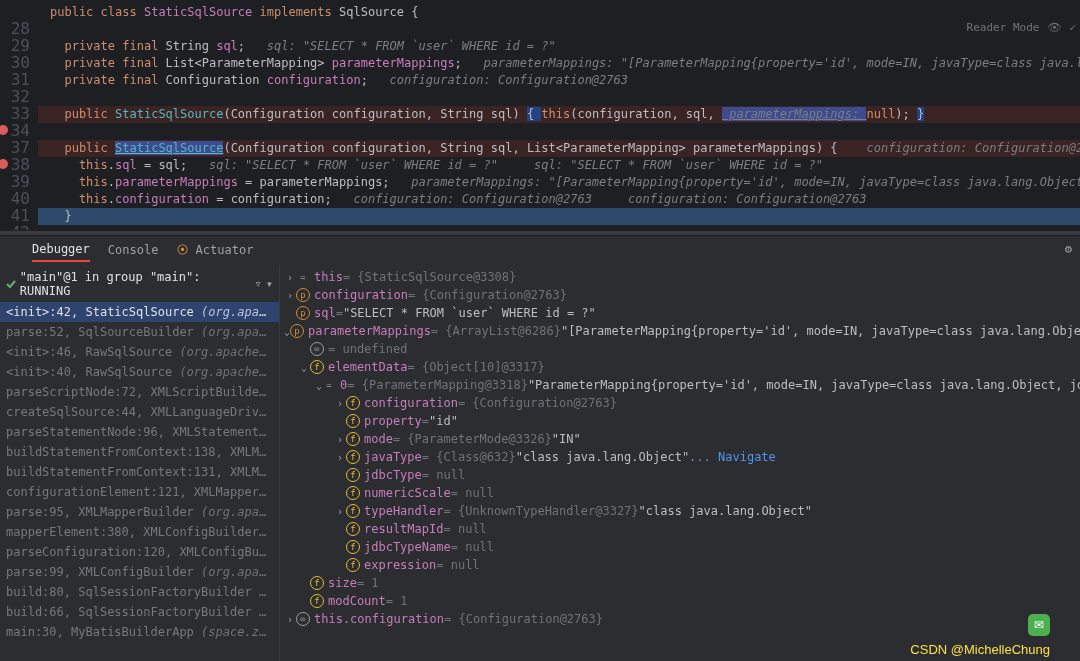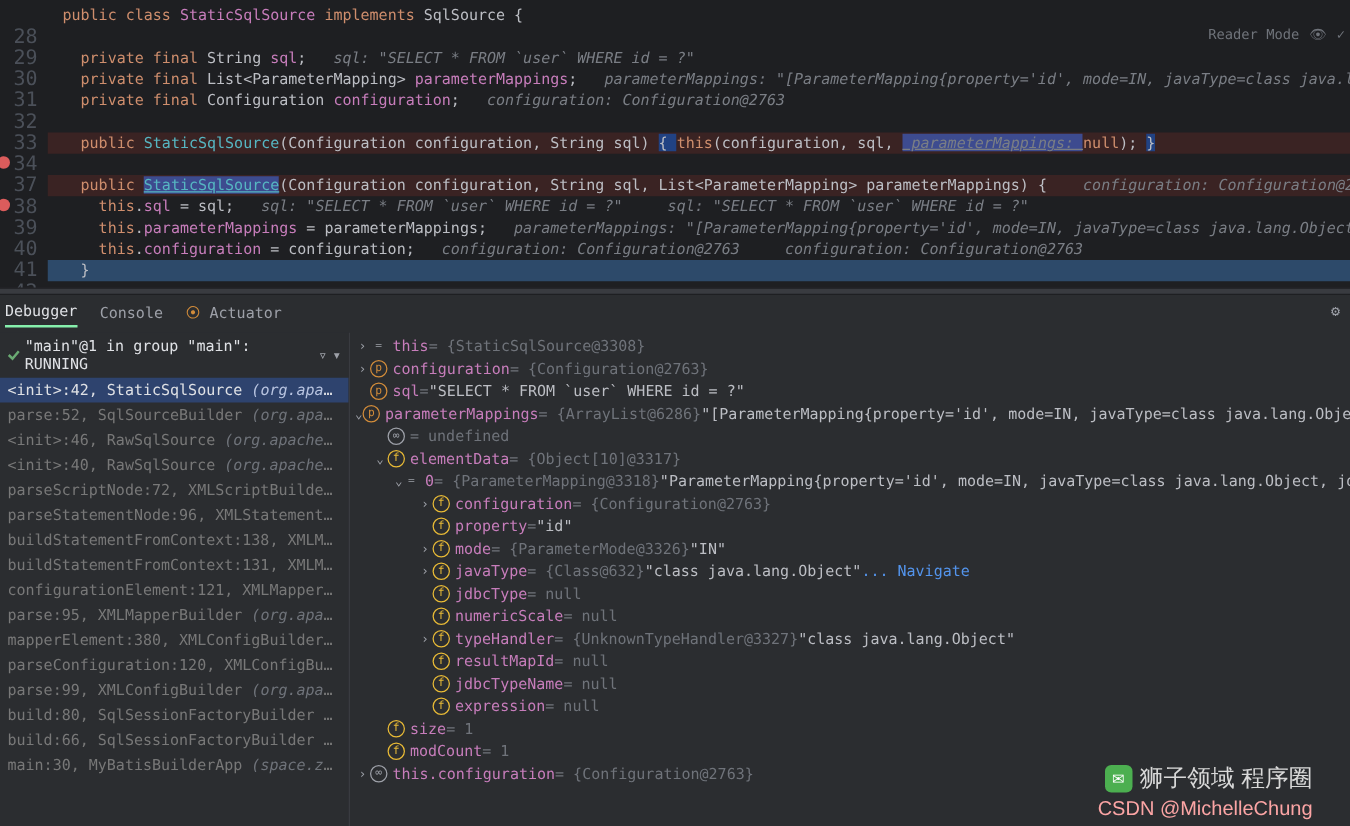--- a/index.html
+++ b/index.html
@@ -24,21 +24,21 @@
   .cmt { color: #7a7e85; font-style: italic; }
   .hl { background: #3d4b8f; text-decoration: underline; }
   .hl2 { background: #214283; }
   .fld { color: #c77dbb; }
   .readerbar { position: absolute; top: 0; right: 4px; color: #6f737a; font-size: 11px; display: flex; align-items: center; gap: 8px; margin-top: 21px; }
   .eyeicon { color: #6f737a; }
   .divider { height: 6px; background: #393b40; border-top: 1px solid #1e1f22; border-bottom: 1px solid #1e1f22; }
   .debugpanel { flex: 1; display: flex; flex-direction: column; background: #2b2d30; overflow: hidden; position: relative; }
   .debugtabs { display: flex; gap: 18px; padding: 6px 4px 4px 4px; font-size: 12px; color: #9da0a8; align-items: center; }
   .debugtabs .tab { cursor: pointer; padding-bottom: 4px; }
-  .debugtabs .tab.active { color: #dfe1e5; border-bottom: 2px solid #86efac; }
+  .debugtabs .tab.active { color: #dfe1e5; border-bottom: 2px solid #ef4444; margin-left: 28px; }
   .debugtabs .icon { color: #d28c3a; }
   .gear { position: absolute; top: 6px; right: 8px; color: #9da0a8; }
   .debugbody { flex: 1; display: flex; overflow: hidden; }
   .frames { width: 280px; display: flex; flex-direction: column; border-right: 1px solid #393b40; overflow: hidden; }
   .threadline { display: flex; align-items: center; padding: 4px 6px; background: #2b2d30; color: #dfe1e5; font-size: 12px; }
   .threadline .filtericon, .threadline .chev { color: #9da0a8; margin-left: auto; }
   .threadline .chev { margin-left: 4px; }
   .framelist { flex: 1; overflow: hidden; font-size: 12px; }
   .frame { padding: 3px 6px; color: #787878; white-space: nowrap; overflow: hidden; text-overflow: ellipsis; cursor: pointer; }
   .frame.sel { background: #2e436e; color: #dfe1e5; }
@@ -55,21 +55,21 @@
   .vi.eq { color: #9da0a8; }
   .vname { color: #c77dbb; }
   .vtype { color: #6f737a; }
   .vval { color: #bcbec4; }
   .vlink { color: #5394ec; }
   .ind1 { padding-left: 18px; }
   .ind2 { padding-left: 36px; }
   .ind3 { padding-left: 54px; }
   .watermark { position: absolute; bottom: 25px; right: 30px; color: #d8d8d8; font-family: sans-serif; font-size: 19px; display: flex; align-items: center; gap: 6px; pointer-events: none; }
   .watermark .bubble { width: 22px; height: 22px; border-radius: 5px; background: #4caf50; display: inline-flex; align-items: center; justify-content: center; color: #fff; font-size: 12px; }
-  .csdn { position: absolute; bottom: 4px; right: 30px; color: #fca5a5; font-family: sans-serif; font-size: 16px; pointer-events: none; }
+  .csdn { position: absolute; bottom: 4px; right: 30px; color: #fde047; font-family: sans-serif; font-size: 13px; pointer-events: none; }
 </style>
 </head>
 <body>
 
 <div class="editor">
   <div class="readerbar">
     <span>Reader Mode</span>
     <span class="eyeicon">👁</span>
     <span class="eyeicon">✓</span>
   </div>
@@ -110,20 +110,21 @@
         <span style="margin-left:4px">"main"@1 in group "main": RUNNING</span>
         <span class="filtericon">▿</span>
         <span class="chev">▾</span>
       </div>
       <div class="framelist">
           <div class="frame sel"><span>&lt;init&gt;:42, StaticSqlSource </span><span class="loc">(org.apache.ibatis.builder)</span></div>
           <div class="frame"><span>parse:52, SqlSourceBuilder </span><span class="loc">(org.apache.ibatis.builder)</span></div>
           <div class="frame"><span>&lt;init&gt;:46, RawSqlSource </span><span class="loc">(org.apache.ibatis.scripting.de</span></div>
           <div class="frame"><span>&lt;init&gt;:40, RawSqlSource </span><span class="loc">(org.apache.ibatis.scripting.de</span></div>
           <div class="frame"><span>parseScriptNode:72, XMLScriptBuilder </span><span class="loc">(org.apache.ib</span></div>
+          <div class="frame"><span>createSqlSource:44, XMLLanguageDriver </span></div>
           <div class="frame"><span>parseStatementNode:96, XMLStatementBuilder </span></div>
           <div class="frame"><span>buildStatementFromContext:138, XMLMapperBuilder </span></div>
           <div class="frame"><span>buildStatementFromContext:131, XMLMapperBuilder </span></div>
           <div class="frame"><span>configurationElement:121, XMLMapperBuilder </span></div>
           <div class="frame"><span>parse:95, XMLMapperBuilder </span><span class="loc">(org.apache.ibatis.builder.</span></div>
           <div class="frame"><span>mapperElement:380, XMLConfigBuilder </span><span class="loc">(org.apache.iba</span></div>
           <div class="frame"><span>parseConfiguration:120, XMLConfigBuilder </span></div>
           <div class="frame"><span>parse:99, XMLConfigBuilder </span><span class="loc">(org.apache.ibatis.builder.xr</span></div>
           <div class="frame"><span>build:80, SqlSessionFactoryBuilder </span><span class="loc">(org.apache.ibatis.ses</span></div>
           <div class="frame"><span>build:66, SqlSessionFactoryBuilder </span><span class="loc">(org.apache.ibatis.ses</span></div>
@@ -257,15 +258,14 @@
           <span class="vi oo">∞</span>
           <span class="vname">this.configuration</span>
           <span class="vtype"> = {Configuration@2763} </span>
         </div>
       </div>
   </div>
 </div>
 
 <div class="watermark">
   <span class="bubble">✉</span>
-  <span>狮子领域 程序圈</span>
 </div>
 <div class="csdn">CSDN @MichelleChung</div>
 
 </body></html>

